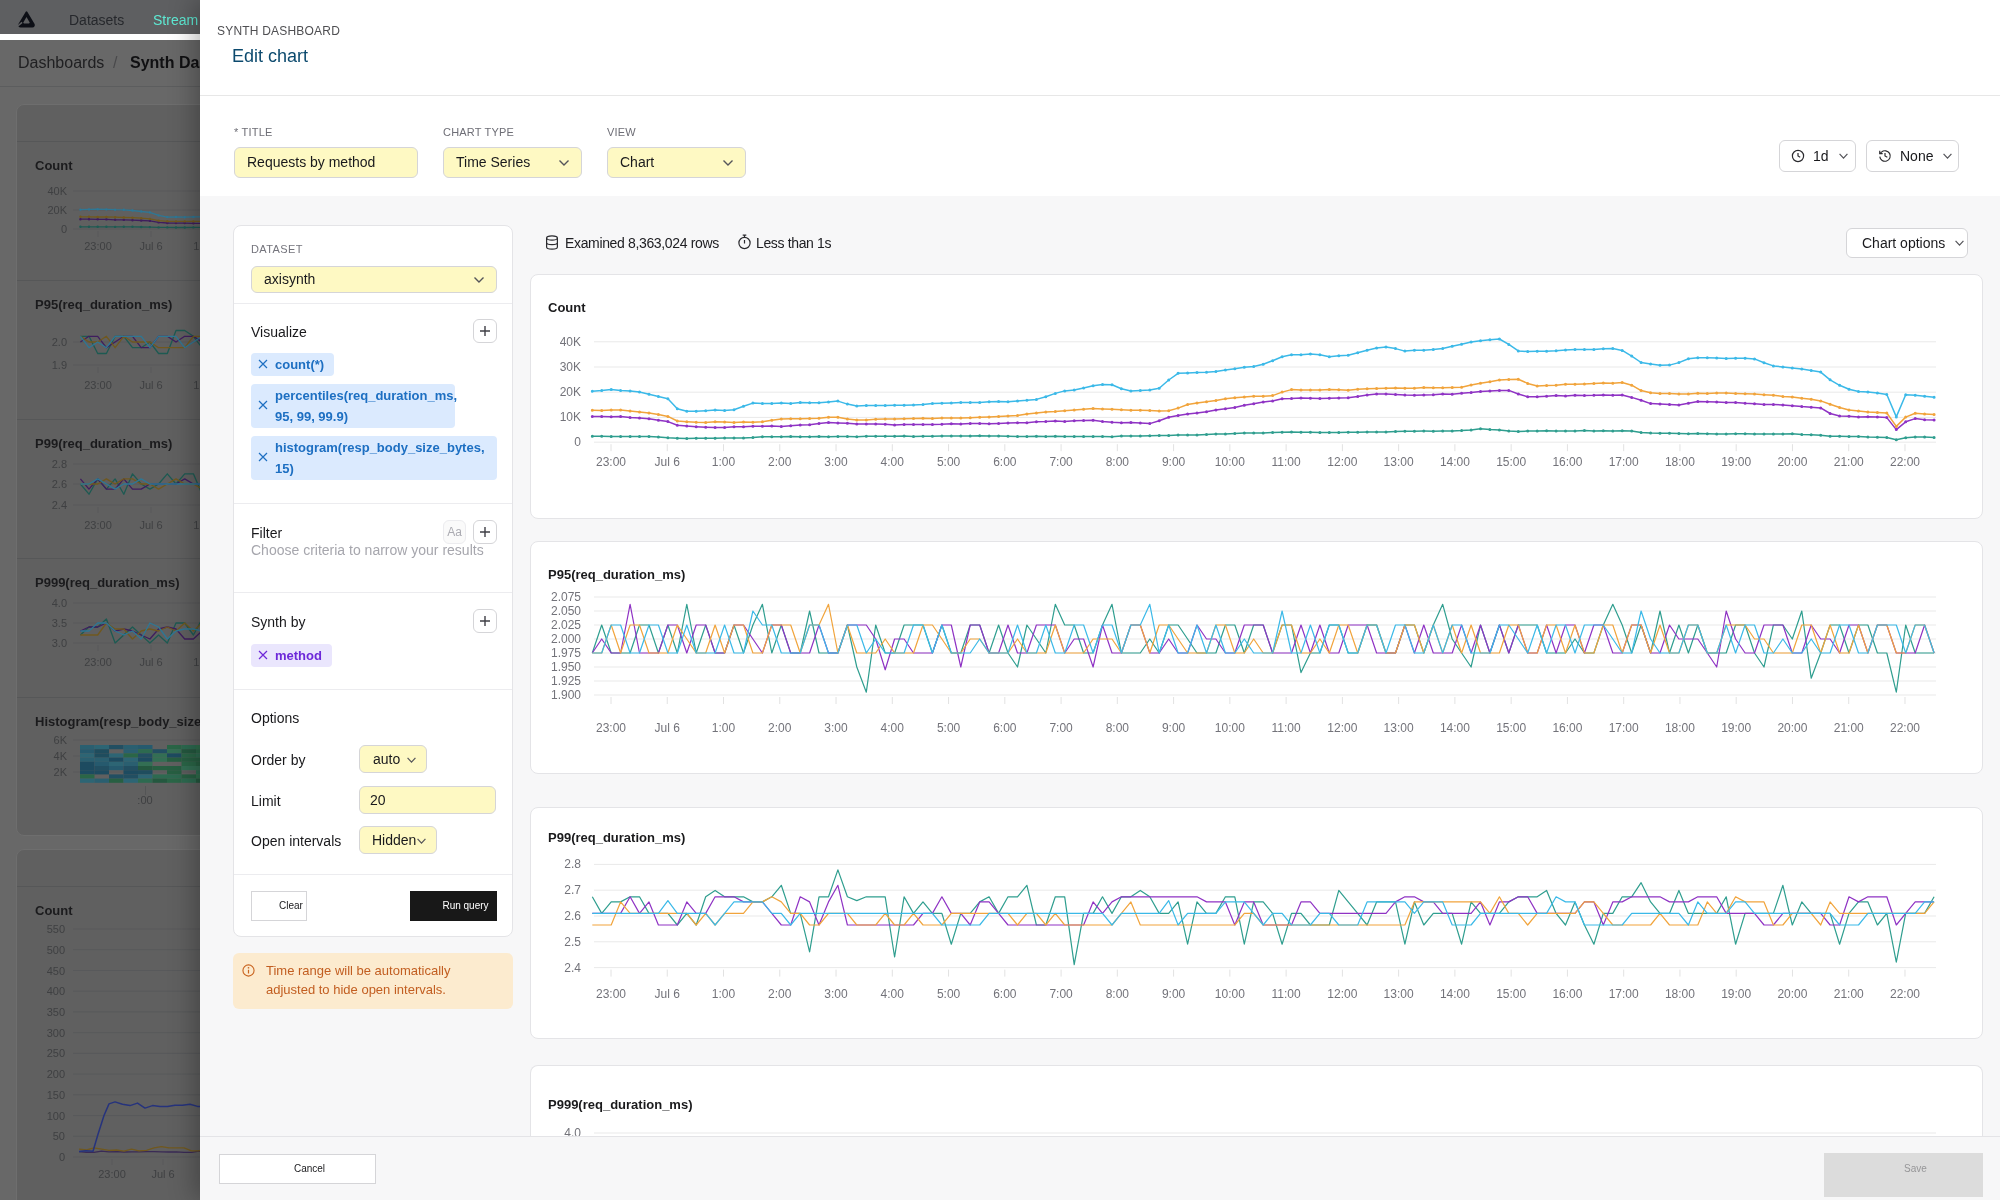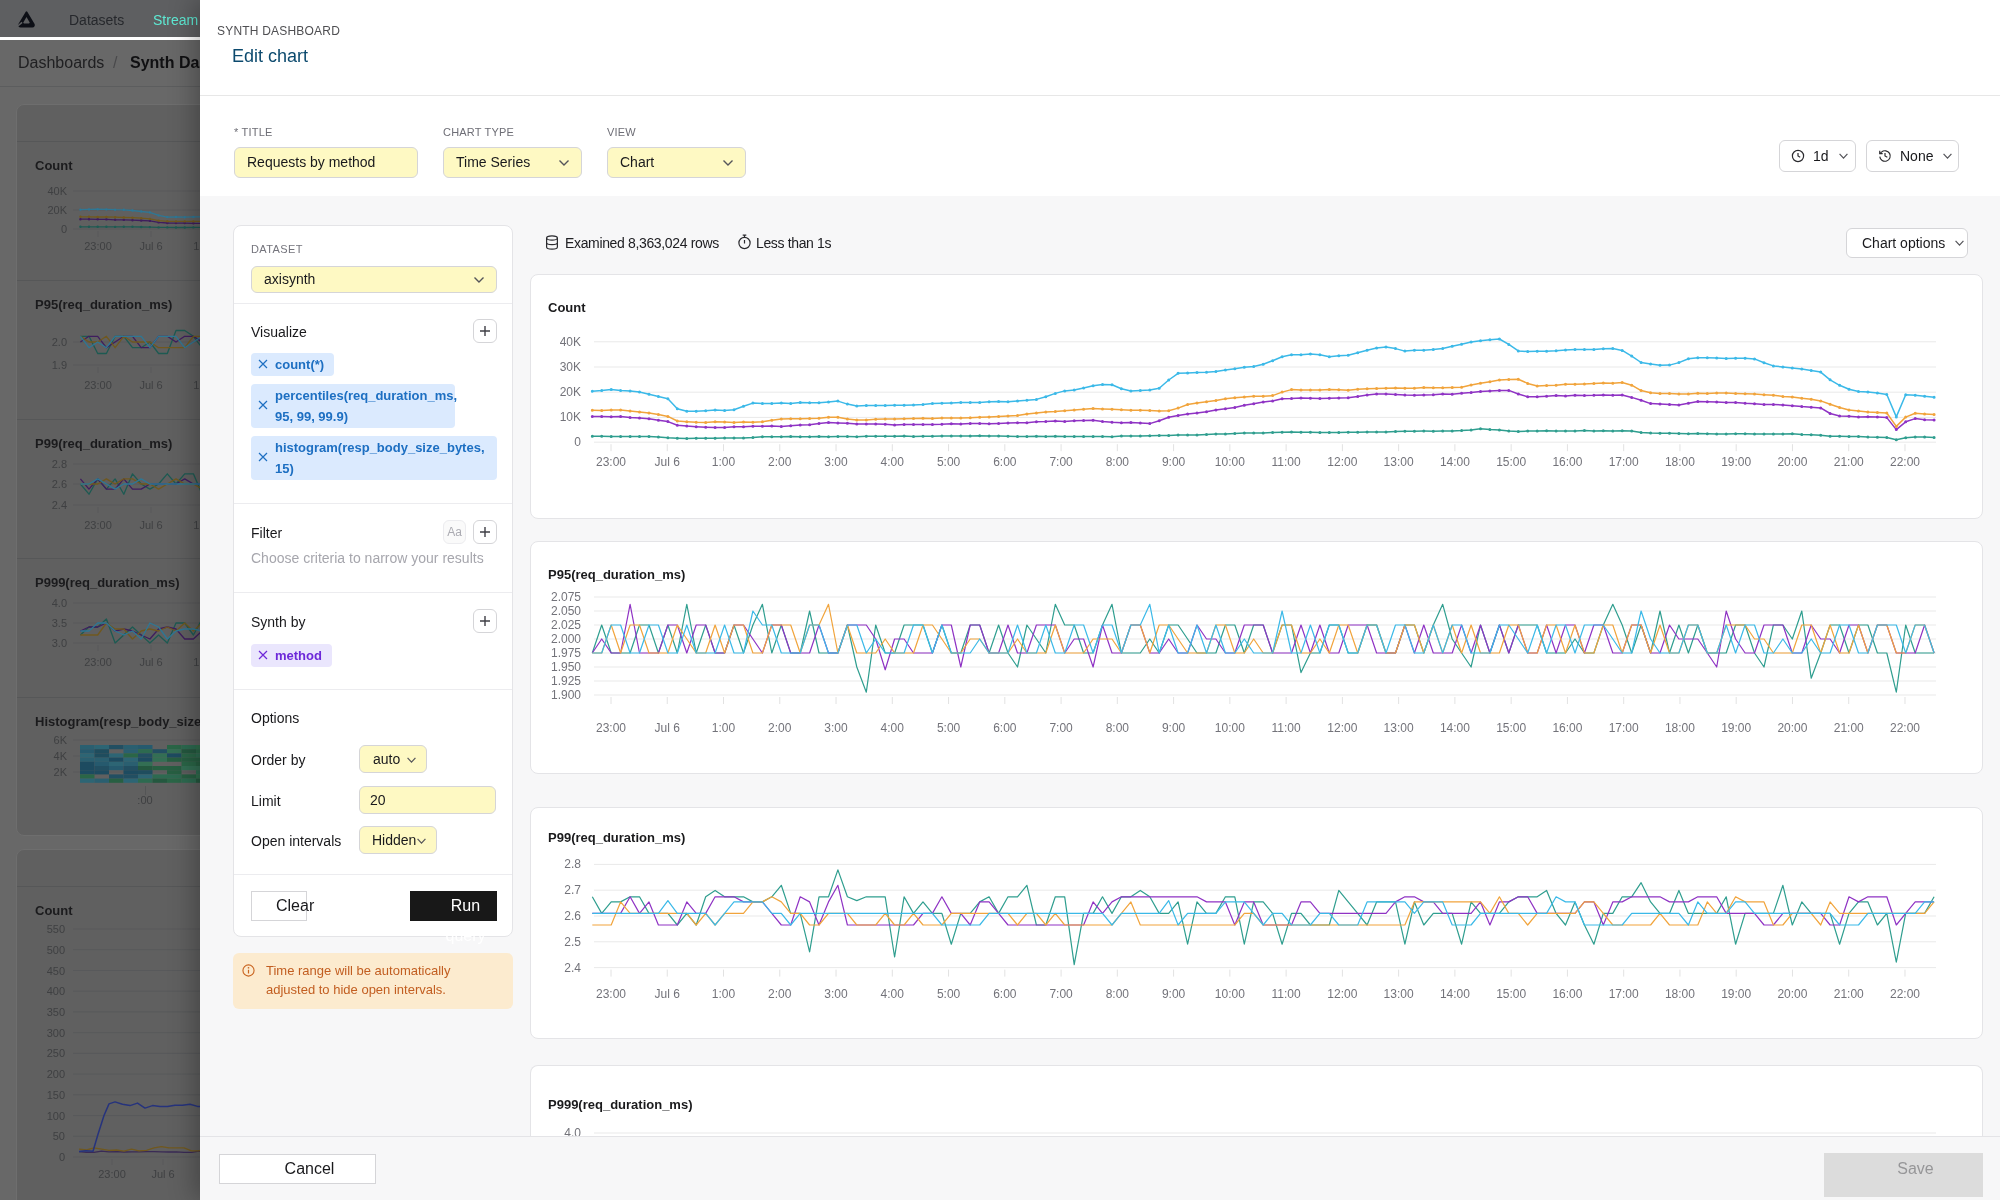--- a/index.html
+++ b/index.html
@@ -1,20 +1,20 @@
 <!DOCTYPE html>
 <html><head>
 <meta charset="utf-8">
 <style>
 * { margin:0; padding:0; box-sizing:border-box; }
 html,body { width:2000px; height:1200px; font-family:"Liberation Sans",sans-serif; background:#686868; overflow:hidden; }
 .abs { position:absolute; }
 
 #bg { position:absolute; left:0; top:0; width:200px; height:1200px; overflow:hidden; background:#686868; }
-#bgnav { position:absolute; left:0; top:0; width:200px; height:40px; background:#5e5f61; border-bottom:3px solid #ffffff; }
+#bgnav { position:absolute; left:0; top:0; width:200px; height:40px; background:#5e5f61; border-bottom:6px solid #ffffff; }
 #bgcrumb { position:absolute; left:0; top:41px; width:200px; height:46px; border-bottom:1px solid #5c5d5e; }
 .bgcard { position:absolute; left:16px; width:400px; background:#606060; border:1px solid #6e6e6e; border-radius:8px; }
 .bgsep { position:absolute; left:0; width:400px; border-top:1px solid #565758; }
 .bgtitle { position:absolute; left:18px; font-size:13px; font-weight:bold; color:#1b1b1d; white-space:nowrap; }
 
 #modal { position:absolute; left:200px; top:0; width:1800px; height:1200px; background:#ffffff; box-shadow:-6px 0 24px rgba(0,0,0,0.28); }
 #mhead { position:absolute; left:0; top:0; width:1800px; height:96px; border-bottom:1px solid #e7e7e7; background:#fff; }
 .eyebrow { position:absolute; left:17px; top:24px; font-size:12px; letter-spacing:.2px; color:#4f4f52; }
 .h1 { position:absolute; left:32px; top:46px; font-size:18px; font-weight:normal; color:#0c4a6e; }
 #mform { position:absolute; left:0; top:97px; width:1800px; height:99px; background:#fff; }
@@ -30,21 +30,21 @@
 .shead { position:absolute; left:17px; font-size:14px; color:#19191c; }
 .plusbtn { position:absolute; left:239px; width:24px; height:24px; border:1px solid #d5d5d8; border-radius:6px; background:#fff; }
 .chip { position:absolute; left:17px; background:#dbeafe; border-radius:4px; font-size:13px; font-weight:bold; color:#1d6fc2; line-height:21px; padding:1px 10px 1px 24px; }
 .chipx { position:absolute; left:6px; top:5px; }
 .warn { position:absolute; left:0px; width:280px; background:#fcebcf; border-radius:6px; color:#c25e21; font-size:13px; line-height:18.5px; padding:9px 12px 9px 33px; }
 .warn svg { position:absolute; left:9px; top:11px; }
 
 .ccard { position:absolute; left:330px; width:1453px; background:#fff; border:1px solid #e4e4e7; border-radius:8px; }
 .ctitle { position:absolute; left:17px; font-size:13px; font-weight:bold; color:#1a1a1c; }
 #footer { position:absolute; left:0; top:1136px; width:1800px; height:64px; background:#f7f7f8; border-top:1px solid #e4e4e7; }
-.btn { position:absolute; border-radius:0; font-size:16px; text-align:center;padding-left:24px; }
+.btn { position:absolute; border-radius:0; font-size:10px; text-align:center;padding-left:24px; }
 svg text { font-family:"Liberation Sans",sans-serif; }
 </style>
 </head>
 <body>
 
 <div id="bg">
   <div id="bgnav">
     <svg width="23" height="23" style="position:absolute;left:15px;top:9px" viewBox="0 0 24 24">
       <path d="M12.8 2.9 L20.3 15.4 a2.6 2.6 0 0 1 -2.2 4.0 L5.9 19.4 a2.6 2.6 0 0 1 -2.2 -4.0 L11.2 2.9 a0.95 0.95 0 0 1 1.6 0 Z M12 8.3 L8.8 13.7 a0.85 0.85 0 0 0 0.75 1.3 L14.45 15 a0.85 0.85 0 0 0 0.75 -1.3 Z" fill="#0d0f16"></path>
       <path d="M3.2 17.5 L7.4 13.9" stroke="#5e5f61" stroke-width="1.6"></path>
@@ -491,21 +491,21 @@
         <svg class="chipx" width="12" height="12" viewBox="0 0 12 12" style="top:15px">
             <path d="M2 2 L10 10 M10 2 L2 10" stroke="#1d6fc2" stroke-width="1.2"></path>
           </svg>
       </div>
       <div class="ssep" style="top:277px"></div>
       <div class="shead" style="top:299px">Filter</div>
       <div class="abs" style="left:209px;top:294px;width:23px;height:24px;border:1px solid #ececef;border-radius:6px;background:#fafafa;font-size:12px;color:#ababb2;text-align:center;line-height:22px">Aa</div>
       <div class="plusbtn" style="top:294px"><svg width="12" height="12" style="margin:5px" viewBox="0 0 12 12">
             <path d="M6 1 L6 11 M1 6 L11 6" stroke="#3f3f46" stroke-width="1.4"></path>
           </svg></div>
-      <div class="abs" style="left:17px;top:324px;font-size:14px;color:#a6a6ad">Choose criteria to narrow your results</div>
+      <div class="abs" style="left:17px;top:316px;font-size:14px;color:#a6a6ad">Choose criteria to narrow your results</div>
       <div class="ssep" style="top:366px"></div>
       <div class="shead" style="top:388px">Synth by</div>
       <div class="plusbtn" style="top:383px"><svg width="12" height="12" style="margin:5px" viewBox="0 0 12 12">
             <path d="M6 1 L6 11 M1 6 L11 6" stroke="#3f3f46" stroke-width="1.4"></path>
           </svg></div>
       <div class="chip" style="top:418px;background:#eae6fd;color:#6d28d9">method
         <svg class="chipx" width="12" height="12" viewBox="0 0 12 12">
             <path d="M2 2 L10 10 M10 2 L2 10" stroke="#6d28d9" stroke-width="1.2"></path>
           </svg>
       </div>

